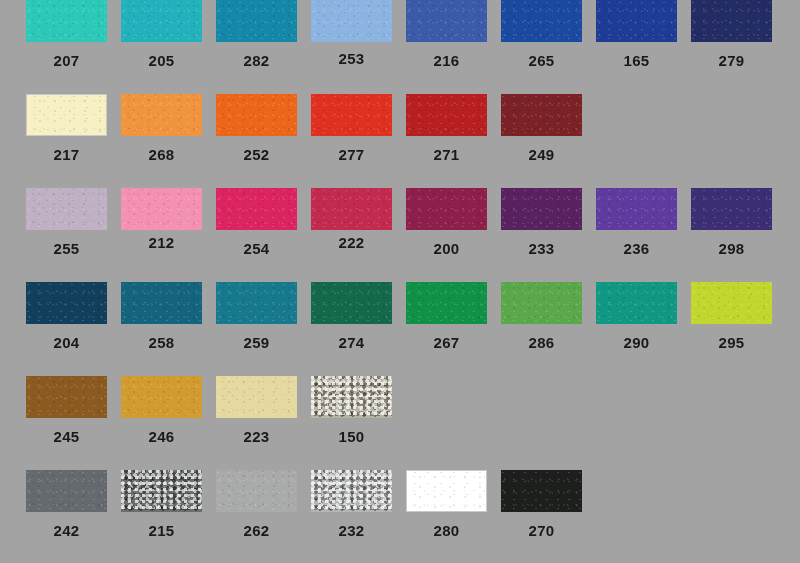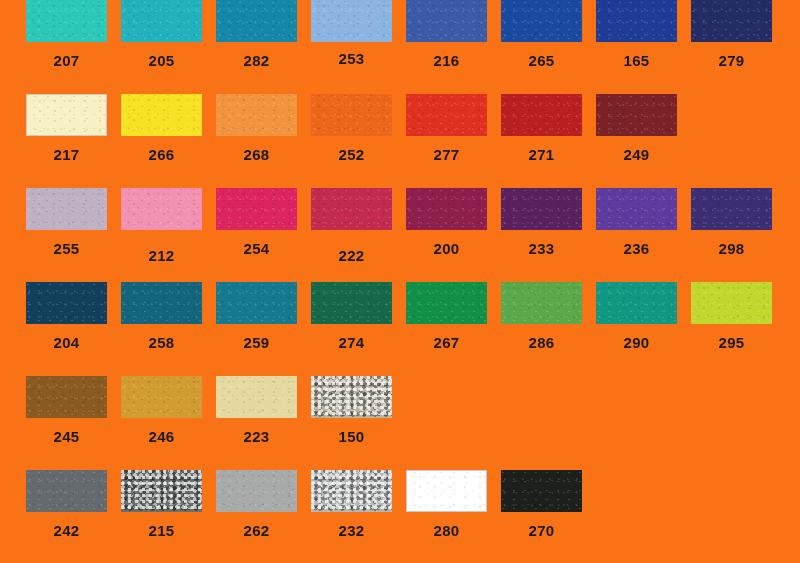--- a/index.html
+++ b/index.html
@@ -74,27 +74,27 @@
   .swatch-label {
     margin-top: 11px;
     font-size: 15px;
     font-weight: bold;
     color: #1a1a1a;
     letter-spacing: 0.3px;
     line-height: 1;
     text-align: center;
   }
   .swatch-cell.label-low .swatch-label {
-    margin-top: 18px;
+    margin-top: 5px;
   }
 </style>
 </head>
 <body>
 
-<div id="swatch-chart" style="background: #f97316;">
+<div id="swatch-chart" style="background: #a3a3a3;">
     <div class="swatch-row">
       <div class="swatch-cell">
         <div class="swatch-chip" style="background: rgb(44, 200, 184);">
           <span class="grain"></span>
         </div>
         <div class="swatch-label" style="color: rgb(26, 26, 26);">207</div>
       </div>
       <div class="swatch-cell">
         <div class="swatch-chip" style="background: rgb(34, 178, 189);">
           <span class="grain"></span>
@@ -137,26 +137,20 @@
         </div>
         <div class="swatch-label" style="color: rgb(26, 26, 26);">279</div>
       </div>
     </div>
     <div class="swatch-row">
       <div class="swatch-cell">
         <div class="swatch-chip bordered" style="background: rgb(247, 240, 194);">
           <span class="grain"></span>
         </div>
         <div class="swatch-label" style="color: rgb(26, 26, 26);">217</div>
-      </div>
-      <div class="swatch-cell">
-        <div class="swatch-chip" style="background: rgb(247, 226, 36);">
-          <span class="grain"></span>
-        </div>
-        <div class="swatch-label" style="color: rgb(26, 26, 26);">266</div>
       </div>
       <div class="swatch-cell">
         <div class="swatch-chip" style="background: rgb(241, 148, 62);">
           <span class="grain"></span>
         </div>
         <div class="swatch-label" style="color: rgb(26, 26, 26);">268</div>
       </div>
       <div class="swatch-cell">
         <div class="swatch-chip" style="background: rgb(236, 101, 24);">
           <span class="grain"></span>

